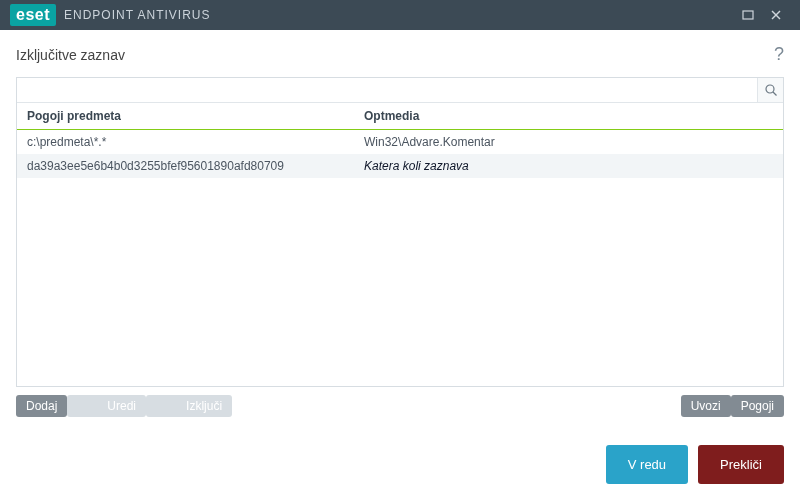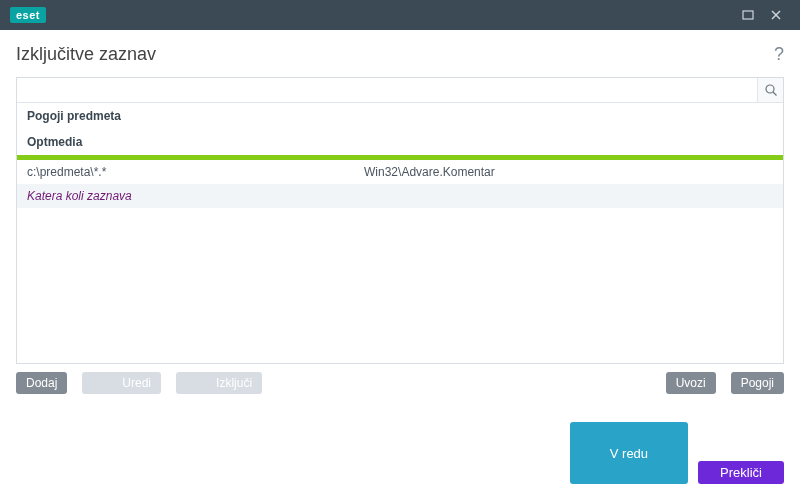--- a/index.html
+++ b/index.html
@@ -1,53 +1,54 @@
 <!DOCTYPE html>
 <html><head>
 <meta charset="utf-8">
 <style>
   * { box-sizing: border-box; margin: 0; padding: 0; }
   html, body { width: 800px; height: 500px; font-family: "Segoe UI", Arial, sans-serif; font-size: 12px; color: #333; background: #fff; }
   .titlebar { height: 30px; background: #3c4a55; color: #cfd6dc; display: flex; align-items: center; padding: 0 10px; }
-  .logo-badge { background: #0aa3a3; color: #fff; font-weight: 700; font-size: 11px; padding: 2px 6px; border-radius: 2px; letter-spacing: 0.5px; }
+  .logo-badge { background: #0aa3a3; color: #fff; font-weight: 700; font-size: 16px; padding: 2px 6px; border-radius: 2px; letter-spacing: 0.5px; }
   .title-text { margin-left: 8px; font-size: 12px; letter-spacing: 1px; color: #cbd3da; }
   .title-spacer { flex: 1; }
   .win-btn { width: 28px; height: 30px; display: flex; align-items: center; justify-content: center; cursor: pointer; color: #cfd6dc; }
   .win-btn svg { stroke: currentColor; }
   .content { padding: 14px 16px 0 16px; height: calc(500px - 30px); display: flex; flex-direction: column; }
   .page-head { display: flex; align-items: center; margin-bottom: 12px; }
-  .page-title { font-size: 18px; font-weight: 400; color: #444; }
+  .page-title { font-size: 14px; font-weight: 400; color: #444; }
   .help-btn { margin-left: auto; color: #7a8894; font-size: 18px; cursor: pointer; }
   .panel { border: 1px solid #d7dde2; flex: 1; display: flex; flex-direction: column; min-height: 0; }
   .search-row { display: flex; border-bottom: 1px solid #e1e6ea; }
   .search-input { flex: 1; border: none; padding: 4px 6px; font-size: 12px; outline: none; height: 24px; }
   .search-icon-box { width: 26px; display: flex; align-items: center; justify-content: center; border-left: 1px solid #e1e6ea; background: #f7f9fa; cursor: pointer; }
   .search-icon-box svg { stroke: #6b7883; }
-  .thead { display: flex; background: #fff; border-bottom: 5px solid #84cc16; font-weight: 600; color: #3b4752; flex-direction: column; }
+  .thead { display: flex; background: #fff; border-bottom: 1px solid #84cc16; font-weight: 600; color: #3b4752; }
   .col1 { width: 44%; padding: 6px 10px; }
   .col2 { width: 31%; padding: 6px 10px; }
   .col3 { width: 25%; padding: 6px 10px; }
   .tbody { flex: 1; overflow: auto; }
   .row { display: flex; color: #4b5560; }
   .row .col1, .row .col2, .row .col3 { padding: 5px 10px; white-space: nowrap; overflow: hidden; text-overflow: ellipsis; }
   .row.alt { background: #f2f5f7; }
-  .row .italic { font-style: italic; color: #701a75; }
-  .toolbar { display: flex; gap: 15px; padding: 8px 0 10px 0; }
+  .row .italic { font-style: italic; color: #0f172a; }
+  .toolbar { display: flex; gap: 0; padding: 8px 0 10px 0; }
   .btn { background: #828b93; color: #fff; border: none; border-radius: 3px; padding: 4px 10px; font-size: 12px; cursor: pointer; }
   .btn.disabled { background: #d7dde2; color: #fff; cursor: default; padding-left: 40px; }
   .toolbar-spacer { flex: 1; }
   .footer { display: flex; justify-content: flex-end; gap: 10px; padding: 18px 0 16px 0; }
-  .btn-primary { background: #2aa3c9; color: #fff; border: none; border-radius: 3px; padding: 8px 40px; font-size: 13px; cursor: pointer; }
-  .btn-secondary { background: #6d28d9; color: #fff; border: none; border-radius: 3px; padding: 4px 22px; font-size: 13px; cursor: pointer; margin-top: 39px; }
+  .btn-primary { background: #2aa3c9; color: #fff; border: none; border-radius: 3px; padding: 8px 22px; font-size: 13px; cursor: pointer; }
+  .btn-secondary { background: #7f1d1d; color: #fff; border: none; border-radius: 3px; padding: 12px 22px; font-size: 13px; cursor: pointer; }
 </style>
 </head>
 <body>
 
 <div class="titlebar">
   <span class="logo-badge">eset</span>
+  <span class="title-text">ENDPOINT ANTIVIRUS</span>
   <div class="title-spacer"></div>
   <div class="win-btn">
     <svg width="12" height="12" viewBox="0 0 12 12" fill="none">
         <rect x="1" y="2" width="10" height="8" stroke-width="1.2"></rect>
       </svg>
   </div>
   <div class="win-btn">
     <svg width="12" height="12" viewBox="0 0 12 12" fill="none">
         <line x1="2" y1="2" x2="10" y2="10" stroke-width="1.4"></line>
         <line x1="10" y1="2" x2="2" y2="10" stroke-width="1.4"></line>
@@ -75,20 +76,21 @@
       <div class="col1">Pogoji predmeta</div>
       <div class="col3">Optmedia</div>
     </div>
     <div class="tbody" id="tbody">
         <div class="row">
           <div class="col1">c:\predmeta\*.*</div>
           <div class="col2">Win32\Advare.Komentar</div>
           <div class="col3"></div>
         </div>
         <div class="row alt">
+          <div class="col1">da39a3ee5e6b4b0d3255bfef95601890afd80709</div>
           <div class="col2 italic">Katera koli zaznava</div>
         </div>
       </div>
   </div>
 
   <div class="toolbar">
     <button class="btn">Dodaj</button>
     <button class="btn disabled">Uredi</button>
     <button class="btn disabled">Izključi</button>
     <div class="toolbar-spacer"></div>

